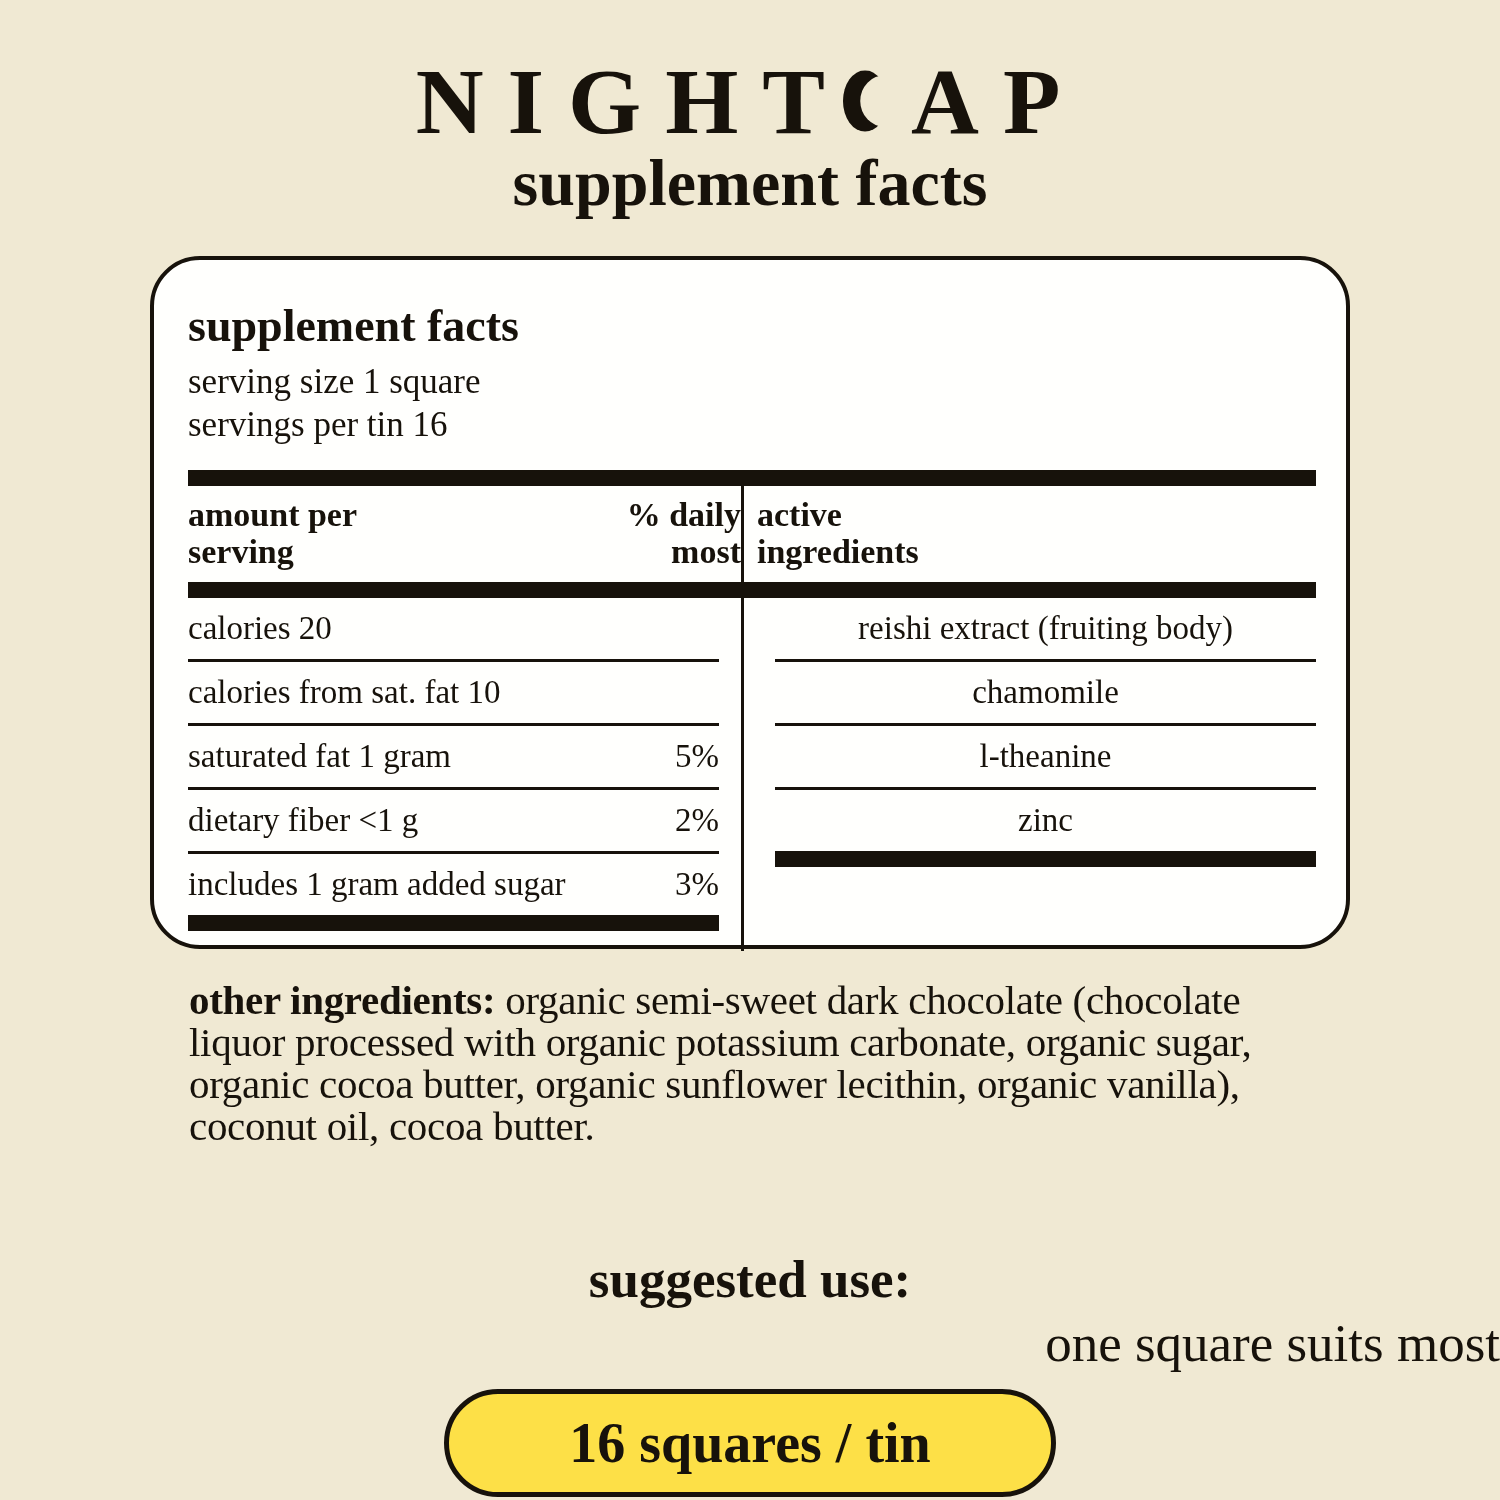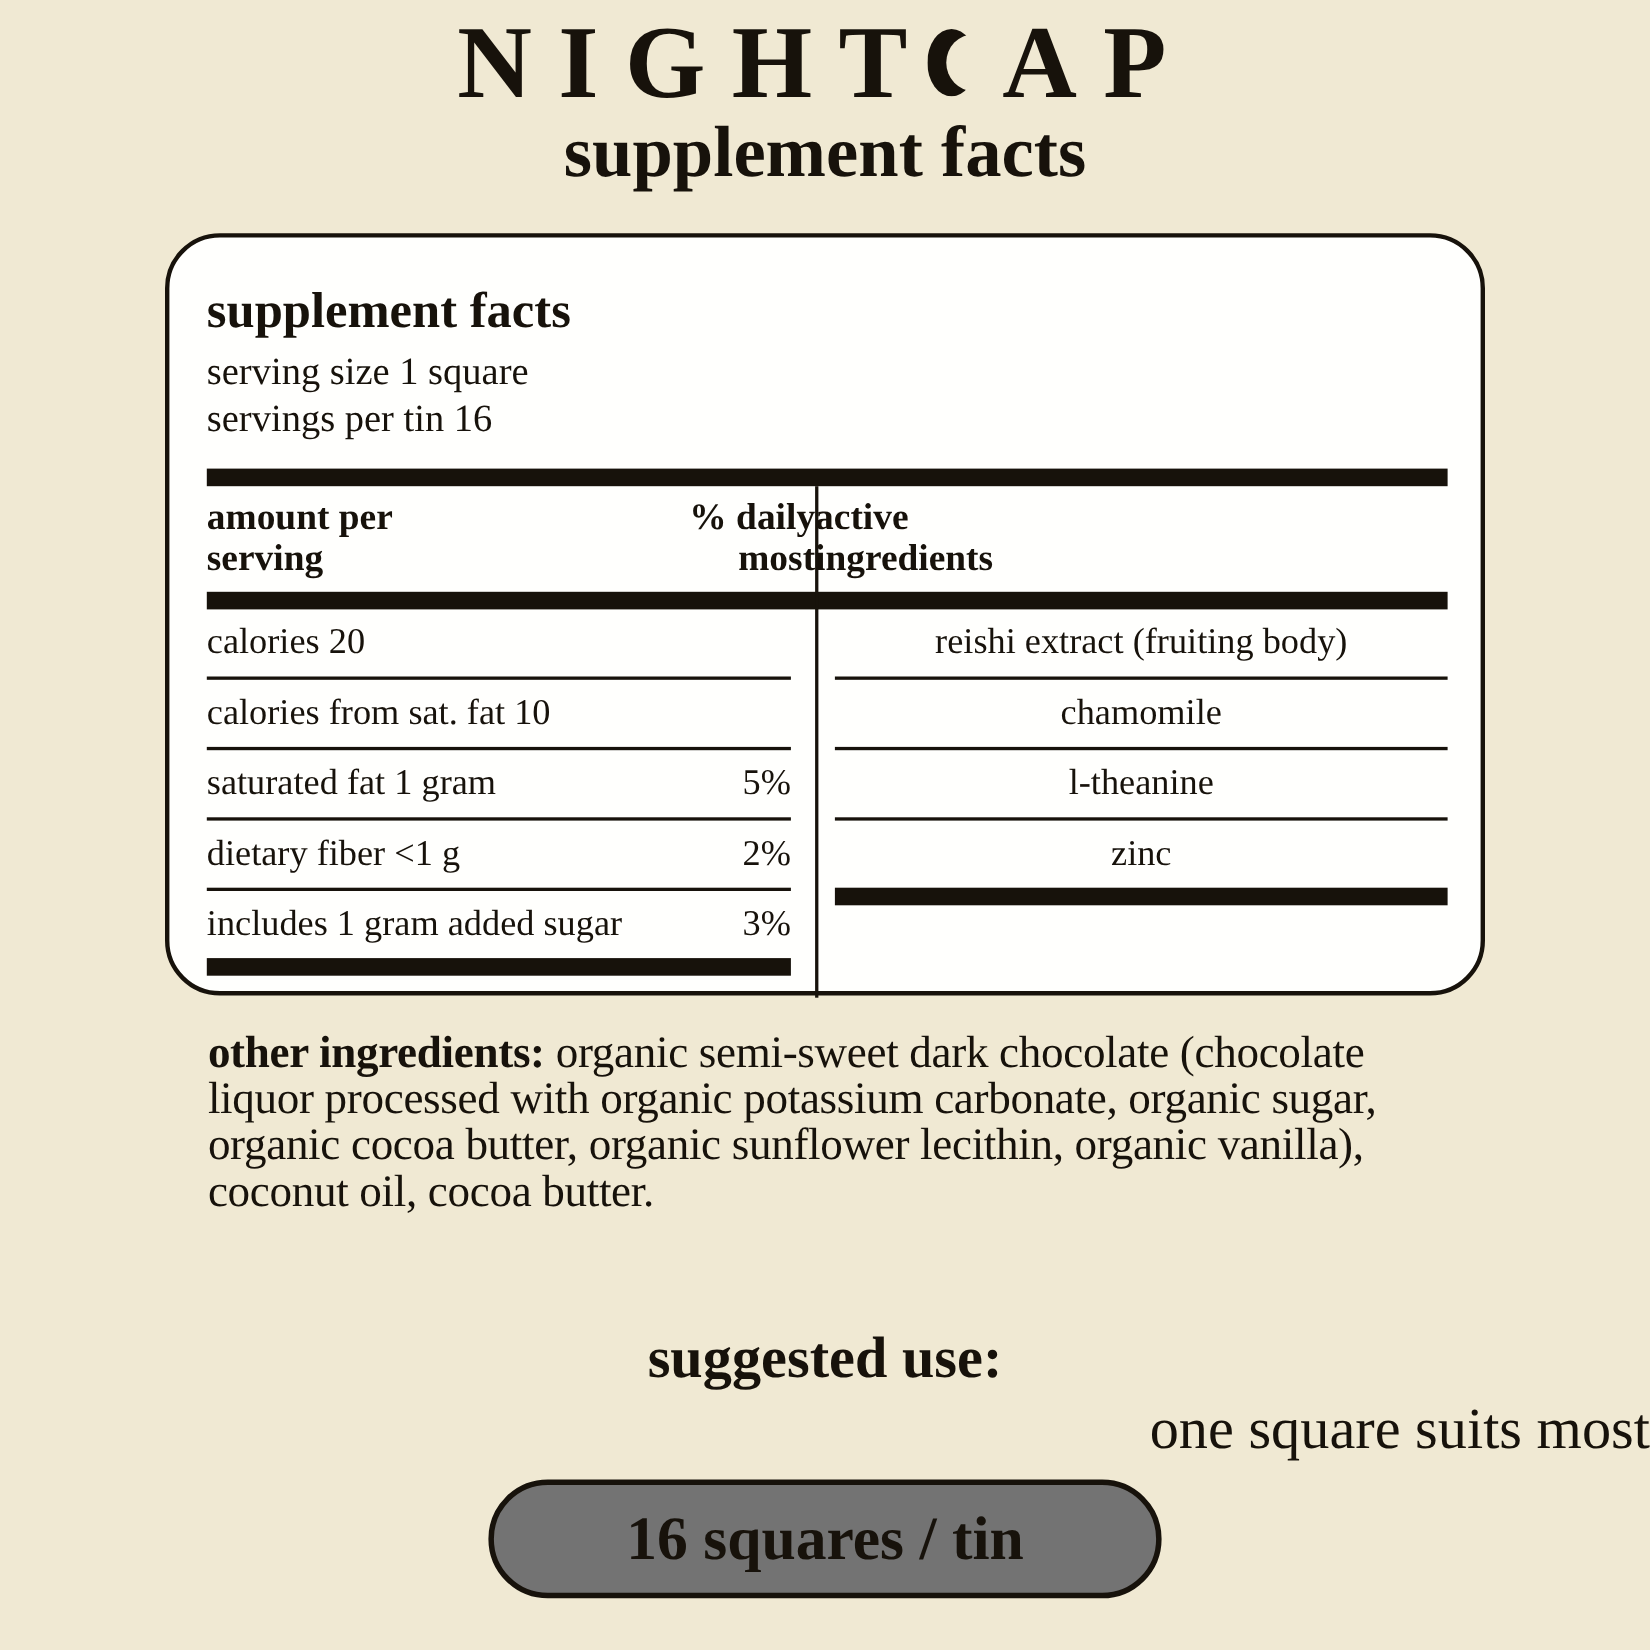--- a/index.html
+++ b/index.html
@@ -3,21 +3,21 @@
 <meta charset="utf-8">
 <style>
   html,body{margin:0;padding:0;}
   body{
     width:1500px;height:1500px;
     background:#f0e9d3;
     color:#17120b;
     font-family:"Liberation Serif", serif;
     overflow:hidden;
   }
-  .page{width:1500px;height:1500px;box-sizing:border-box;padding-top:22px;}
+  .page{width:1500px;height:1500px;box-sizing:border-box;padding-top:66px;}
 
   
   .brand{
     display:flex;align-items:center;justify-content:center;
     font-weight:bold;font-size:94px;line-height:70px;letter-spacing:24px;
     white-space:nowrap;
   }
   .brand .moon{width:46px;height:62px;margin-right:22px;margin-left:-6px;flex:0 0 auto;}
   .subtitle{
     text-align:center;font-size:66px;font-weight:bold;line-height:74px;margin-top:10px;
@@ -30,21 +30,21 @@
     box-sizing:border-box;padding:42px 30px 0 34px;
   }
   .facts-title{font-size:46px;font-weight:bold;line-height:48px;}
   .serving-line{font-size:35px;line-height:43px;}
   .serving-line.first{margin-top:10px;}
 
   .facts-table{position:relative;margin-top:24px;}
   .bar{height:16px;background:#17120b;}
   .cols{display:grid;grid-template-columns:553px 1fr;}
   .col-left{padding-right:22px;}
-  .col-right{padding-left:18px;}
+  .col-right{padding-left:18px;margin-left:16px;}
   .thead{font-size:34px;font-weight:bold;line-height:37px;padding:10px 0 12px;}
   .thead-left{display:flex;justify-content:space-between;}
   .h-right{text-align:right;}
   .trow{
     height:61px;display:flex;align-items:center;justify-content:space-between;
     font-size:33px;border-bottom:3px solid #17120b;
   }
   .trow.last{border-bottom:none;}
   .trow-r{justify-content:center;}
   .dv{padding-left:12px;}
@@ -59,21 +59,21 @@
   .other .label{font-weight:bold;}
 
   
   .suggested{margin-top:102px;text-align:center;font-size:53px;line-height:60px;}
   .suggested .label{font-weight:bold;display:block;}
   .suggested .text{display:block;margin-top:4px;text-align:right;}
 
   
   .badge{
     width:612px;height:108px;margin:16px auto 0;
-    background:#737373;border:5px solid #17120b;border-radius:58px;
+    background:#fde047;border:5px solid #17120b;border-radius:58px;
     display:flex;align-items:center;justify-content:center;
     font-size:56px;font-weight:bold;box-sizing:border-box;text-align:center;
   }
 </style>
 </head>
 <body>
 
 <div class="page">
 
   <div class="brand">

